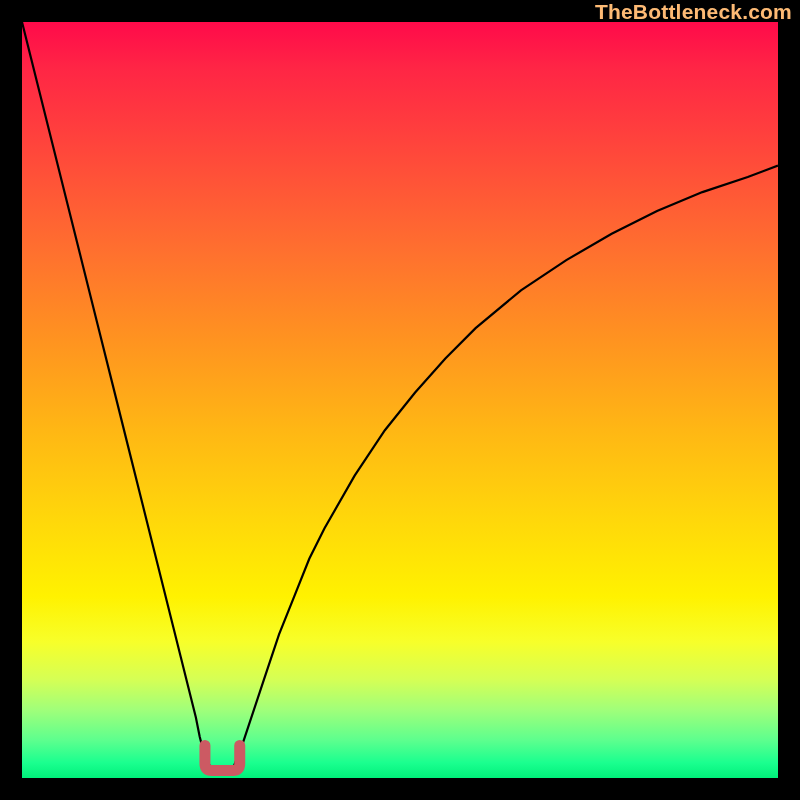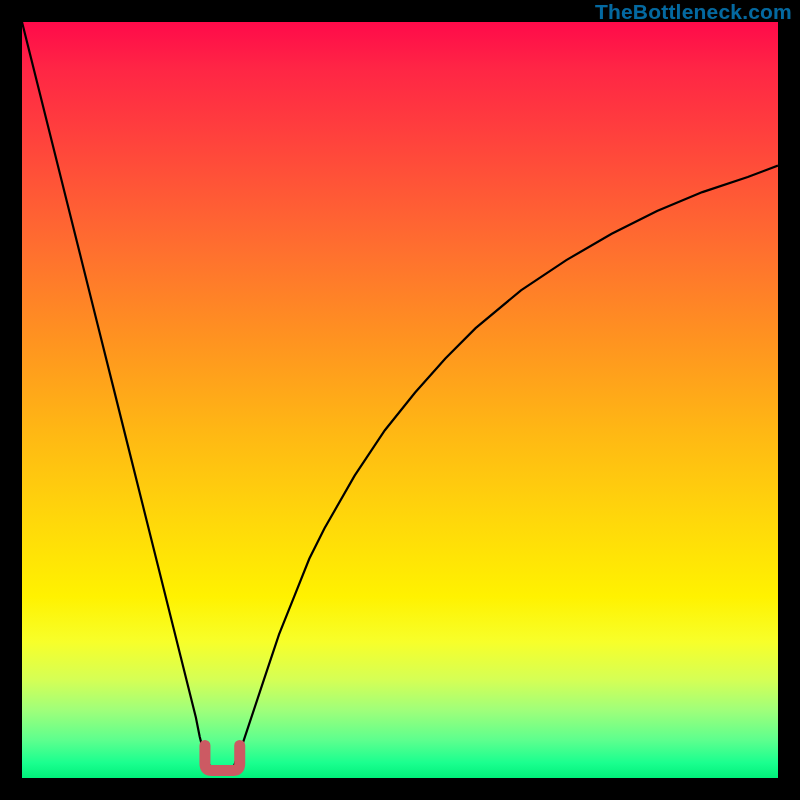--- a/index.html
+++ b/index.html
@@ -45,21 +45,21 @@
   .plot-area svg {
     position: absolute;
     left: 0; top: 0;
     width: 100%;
     height: 100%;
   }
   .watermark {
     position: absolute;
     top: 0;
     right: 8px;
-    color: #0369a1;
+    color: #fdba74;
     font-size: 21px;
     font-weight: 600;
     letter-spacing: 0.2px;
     text-shadow: 0 0 1px rgba(255,255,255,0.1);
     user-select: none;
   }
 </style>
 </head>
 <body>
 

